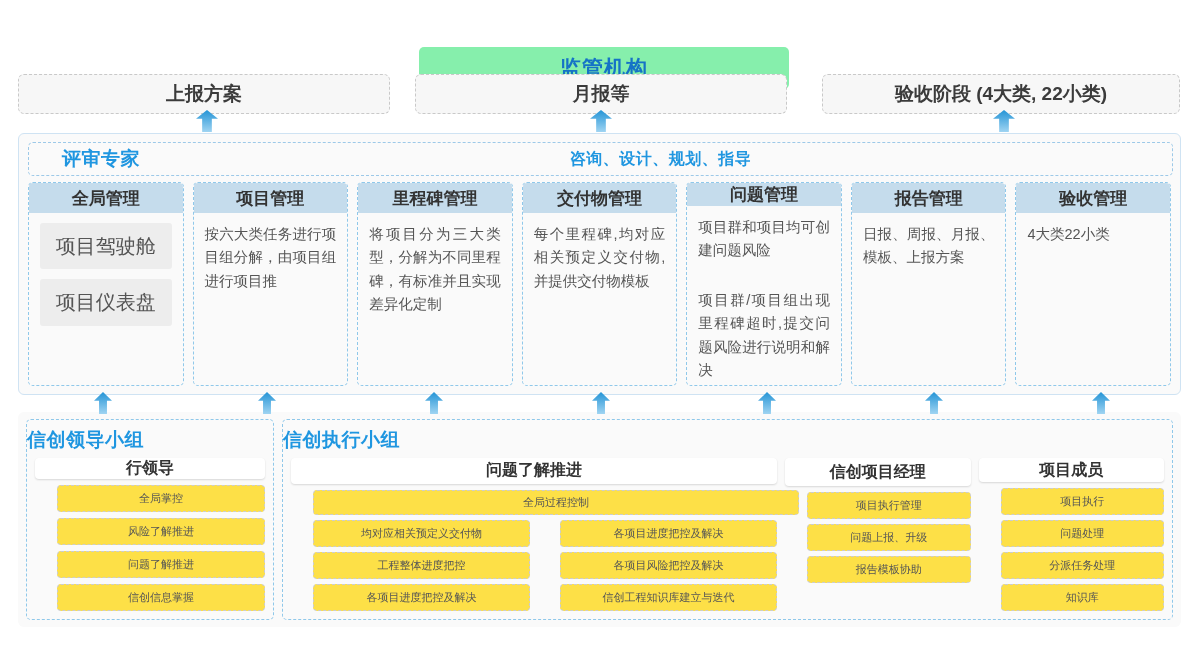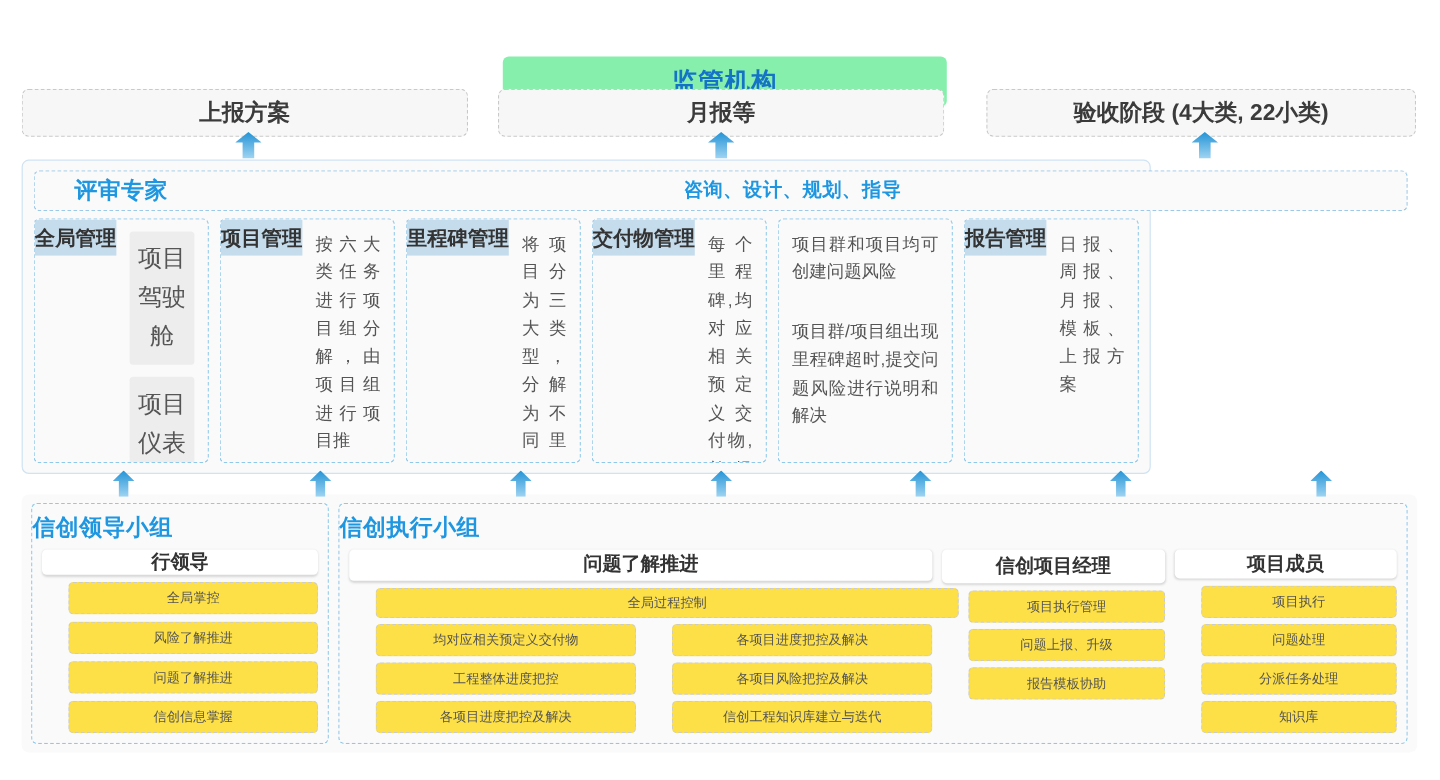--- a/index.html
+++ b/index.html
@@ -34,21 +34,21 @@
   .reportbox{
     position:absolute; top:0; height:40px;
     font-size:19px; font-weight:bold; color:#3b3b3b;
   }
   #rb0{ left:18px;  width:372px; }
   #rb1{ left:415px; width:372px; }
   #rb2{ left:822px; width:358px; }
 
   
   .midwrap{
-    position:absolute; left:18px; top:133px; width:941px; height:262px;
+    position:absolute; left:18px; top:133px; width:1163px; height:262px;
     background:#fafafa; border:1px solid #cfe3f3; border-radius:6px;
   }
   .midheader{
     position:absolute; left:9px; top:8px; width:1145px; height:34px;
     border:1px dashed #9dc9e8; border-radius:5px; background:#fafafa;
   }
   .midheader .left{
     position:absolute; left:33px; top:50%; transform:translateY(-50%);
     color:#1f96e0; font-size:19px; font-weight:bold; letter-spacing:.5px;
   }
@@ -59,21 +59,21 @@
   }
 
   .cols{
     position:absolute; left:9px; top:48px; right:9px; bottom:8px;
     display:flex; gap:9px;
   }
   .col{
     flex:1 1 0; min-width:0;
     border:1px dashed #8fc8ea; border-radius:5px;
     background:#fafafa; overflow:hidden;
-    display:flex; flex-direction:row;
+    display:flex; flex-direction:column;
   }
   .col .chead{
     height:30px; background:#c5dcec; color:#333;
     font-size:17px; font-weight:bold;
     display:flex; align-items:center; justify-content:center;
   }
   .col .cbody{
     flex:1; padding:10px 11px 8px 11px;
     font-size:14.5px; color:#555; line-height:1.62;
   }
@@ -172,29 +172,36 @@
             <p>将项目分为三大类型，分解为不同里程碑，有标准并且实现差异化定制</p>
           </div>
         </div>
         <div class="col">
           <div class="chead">交付物管理</div>
           <div class="cbody">
             <p>每个里程碑,均对应相关预定义交付物,并提供交付物模板</p>
           </div>
         </div>
         <div class="col">
+          <div class="chead">问题管理</div>
           <div class="cbody">
             <p>项目群和项目均可创建问题风险</p>
             <p>项目群/项目组出现里程碑超时,提交问题风险进行说明和解决</p>
           </div>
         </div>
         <div class="col">
           <div class="chead">报告管理</div>
           <div class="cbody">
             <p>日报、周报、月报、模板、上报方案</p>
+          </div>
+        </div>
+        <div class="col">
+          <div class="chead">验收管理</div>
+          <div class="cbody">
+            <p>4大类22小类</p>
           </div>
         </div>
       </div>
   </div>
 
   <div class="botwrap">
 
     <div class="group" id="gLead">
       <div class="gtitle">信创领导小组</div>
       <div class="roles">

